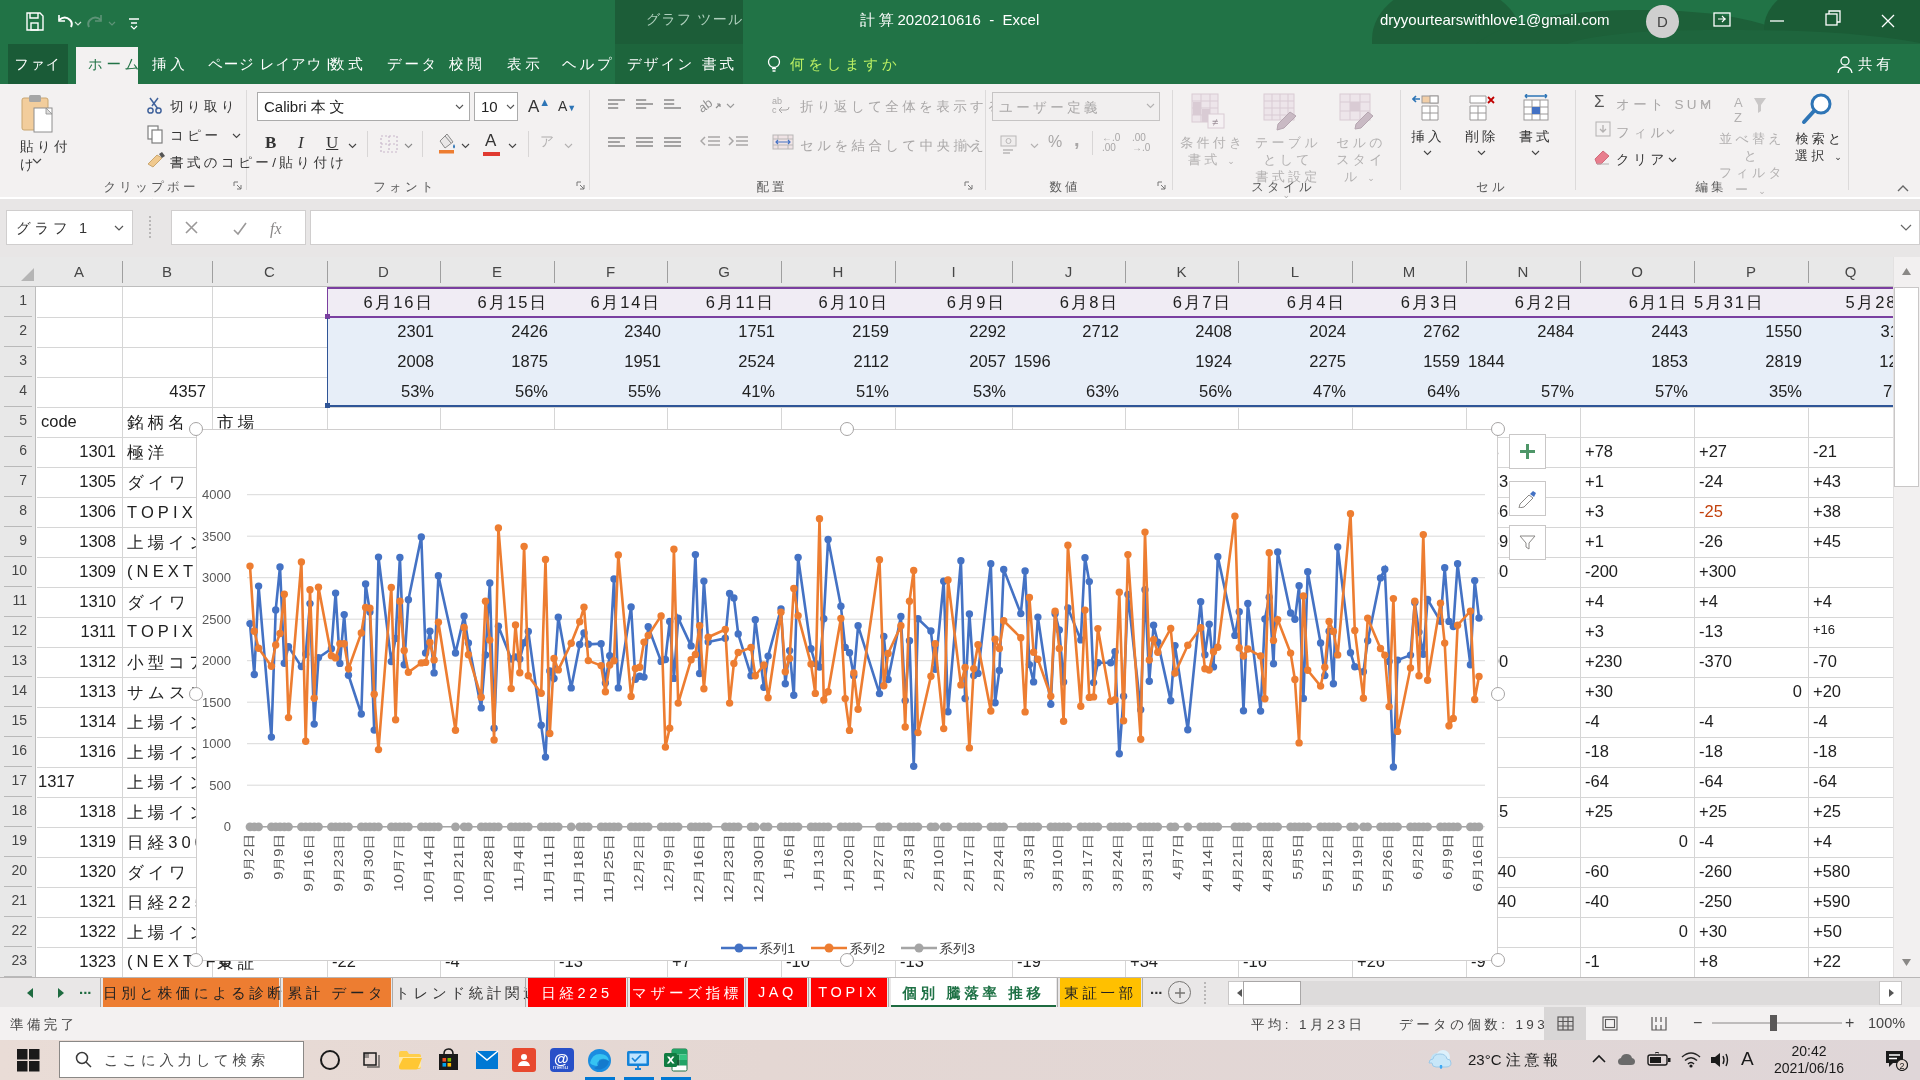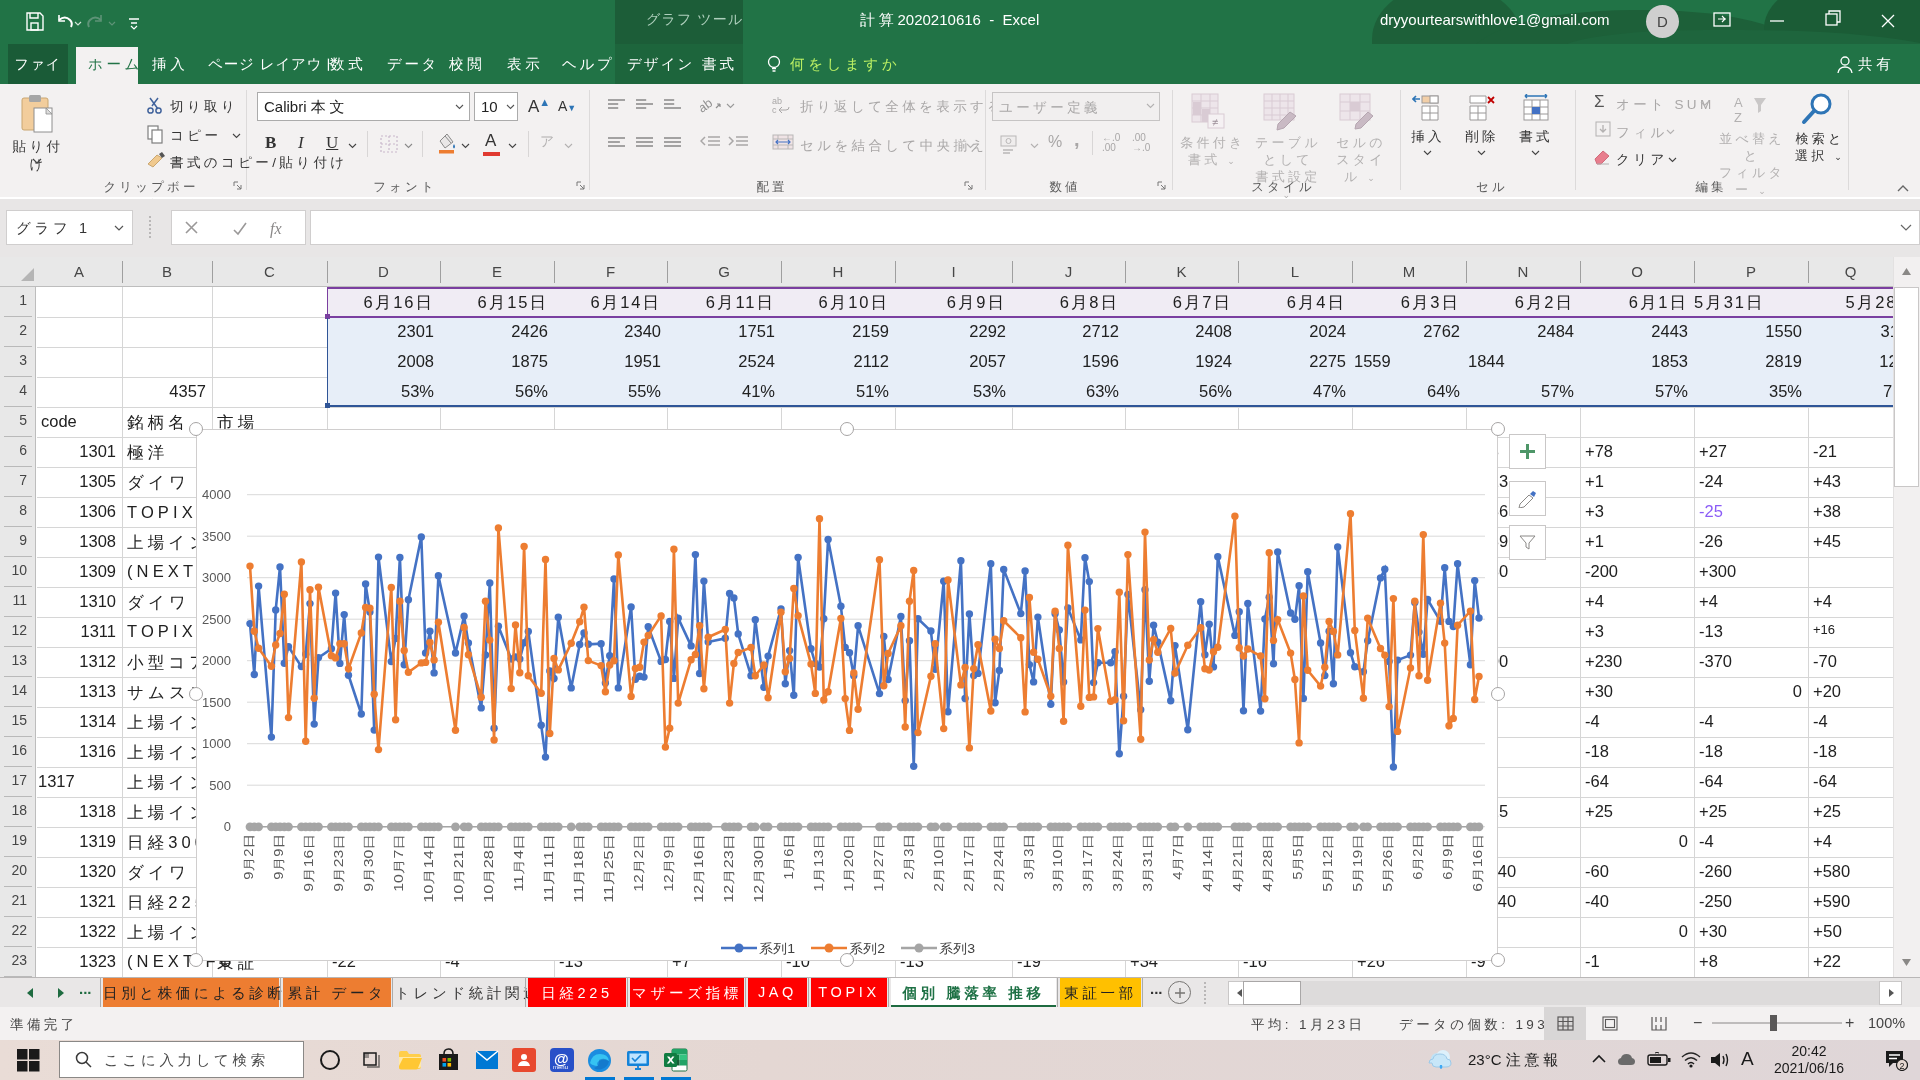--- a/index.html
+++ b/index.html
@@ -121,21 +121,21 @@
     </svg>
     <svg class="abs" style="left:1896px;top:183px" width="14" height="10" viewBox="0 0 14 10">
       <path d="M2 8 l5-5 5 5" stroke="#666" stroke-width="1.4" fill="none"></path>
     </svg>
     <svg class="abs" style="left:18px;top:94px" width="38" height="42" viewBox="0 0 38 42">
 <rect x="4" y="4" width="26" height="32" rx="2" fill="#F2CD9C" stroke="#C9A670"></rect>
 <rect x="11" y="1" width="12" height="7" rx="1.5" fill="#A6A6A6"></rect>
 <rect x="16" y="14" width="18" height="24" fill="#fff" stroke="#8E8E8E"></rect>
 <path d="M28 14 l6 6 h-6 z" fill="#DCDCDC" stroke="#8E8E8E" stroke-width=".8"></path>
 </svg>
-    <div class="abs jp" style="left:8px;top:138px;width:60px;text-align:center;font-size:13.5px;color:#333">貼り付け</div>
+    <div class="abs jp" style="left:20px;top:138px;width:60px;font-size:13.5px;color:#333">貼り付け</div>
     <svg class="abs" style="left:32px;top:158px" width="10" height="7" viewBox="0 0 10 7">
       <path d="M1 1 l4 4 4-4" fill="none" stroke="#444" stroke-width="1.2"></path>
     </svg>
     <svg class="abs" style="left:146px;top:96px" width="18" height="18" viewBox="0 0 18 18">
       <g stroke="#41639C" stroke-width="1.5" fill="none">
         <path d="M4 2 l8 11 M12 2 L6 10"></path>
         <circle cx="4.5" cy="14.5" r="2.6"></circle>
         <circle cx="12.5" cy="14.5" r="2.6"></circle>
       </g>
     </svg>
@@ -579,24 +579,24 @@
       <div class="abs" style="left:1468px;top:65px;width:106px;text-align:right;font-size:16.5px;color:#212121;white-space:nowrap">2484</div>
       <div class="abs" style="left:1582px;top:65px;width:106px;text-align:right;font-size:16.5px;color:#212121;white-space:nowrap">2443</div>
       <div class="abs" style="left:1696px;top:65px;width:106px;text-align:right;font-size:16.5px;color:#212121;white-space:nowrap">1550</div>
       <div class="abs" style="left:1808px;top:65px;width:108px;text-align:right;font-size:16.5px;color:#212121">3115</div>
       <div class="abs" style="left:329px;top:95px;width:105px;text-align:right;font-size:16.5px;color:#212121;white-space:nowrap">2008</div>
       <div class="abs" style="left:442px;top:95px;width:106px;text-align:right;font-size:16.5px;color:#212121;white-space:nowrap">1875</div>
       <div class="abs" style="left:556px;top:95px;width:105px;text-align:right;font-size:16.5px;color:#212121;white-space:nowrap">1951</div>
       <div class="abs" style="left:669px;top:95px;width:106px;text-align:right;font-size:16.5px;color:#212121;white-space:nowrap">2524</div>
       <div class="abs" style="left:783px;top:95px;width:106px;text-align:right;font-size:16.5px;color:#212121;white-space:nowrap">2112</div>
       <div class="abs" style="left:897px;top:95px;width:109px;text-align:right;font-size:16.5px;color:#212121;white-space:nowrap">2057</div>
-      <div class="abs" style="left:1014px;top:95px;width:105px;text-align:right;font-size:16.5px;color:#212121;white-space:nowrap">1596</div>
+      <div class="abs" style="left:1014px;top:95px;width:105px;text-align:left;font-size:16.5px;color:#212121;white-space:nowrap">1596</div>
       <div class="abs" style="left:1127px;top:95px;width:105px;text-align:right;font-size:16.5px;color:#212121;white-space:nowrap">1924</div>
       <div class="abs" style="left:1240px;top:95px;width:106px;text-align:right;font-size:16.5px;color:#212121;white-space:nowrap">2275</div>
-      <div class="abs" style="left:1354px;top:95px;width:106px;text-align:left;font-size:16.5px;color:#212121;white-space:nowrap">1559</div>
+      <div class="abs" style="left:1354px;top:95px;width:106px;text-align:right;font-size:16.5px;color:#212121;white-space:nowrap">1559</div>
       <div class="abs" style="left:1468px;top:95px;width:106px;text-align:left;font-size:16.5px;color:#212121;white-space:nowrap">1844</div>
       <div class="abs" style="left:1582px;top:95px;width:106px;text-align:right;font-size:16.5px;color:#212121;white-space:nowrap">1853</div>
       <div class="abs" style="left:1696px;top:95px;width:106px;text-align:right;font-size:16.5px;color:#212121;white-space:nowrap">2819</div>
       <div class="abs" style="left:1808px;top:95px;width:108px;text-align:right;font-size:16.5px;color:#212121">1283</div>
       <div class="abs" style="left:329px;top:125px;width:105px;text-align:right;font-size:16.5px;color:#212121;white-space:nowrap">53%</div>
       <div class="abs" style="left:442px;top:125px;width:106px;text-align:right;font-size:16.5px;color:#212121;white-space:nowrap">56%</div>
       <div class="abs" style="left:556px;top:125px;width:105px;text-align:right;font-size:16.5px;color:#212121;white-space:nowrap">55%</div>
       <div class="abs" style="left:669px;top:125px;width:106px;text-align:right;font-size:16.5px;color:#212121;white-space:nowrap">41%</div>
       <div class="abs" style="left:783px;top:125px;width:106px;text-align:right;font-size:16.5px;color:#212121;white-space:nowrap">51%</div>
       <div class="abs" style="left:897px;top:125px;width:109px;text-align:right;font-size:16.5px;color:#212121;white-space:nowrap">53%</div>
@@ -669,21 +669,21 @@
       <div class="abs" style="left:1471px;top:545px;font-size:16.5px;color:#212121;white-space:nowrap">+125</div>
       <div class="abs" style="left:1471px;top:605px;font-size:16.5px;color:#212121;white-space:nowrap">+1140</div>
       <div class="abs" style="left:1471px;top:635px;font-size:16.5px;color:#212121;white-space:nowrap">+1140</div>
       <div class="abs" style="left:1585px;top:185px;font-size:16.5px;color:#212121;white-space:nowrap">+78</div>
       <div class="abs" style="left:1699px;top:185px;font-size:16.5px;color:#212121;white-space:nowrap">+27</div>
       <div class="abs" style="left:1813px;top:185px;font-size:16.5px;color:#212121;white-space:nowrap">-21</div>
       <div class="abs" style="left:1585px;top:215px;font-size:16.5px;color:#212121;white-space:nowrap">+1</div>
       <div class="abs" style="left:1699px;top:215px;font-size:16.5px;color:#212121;white-space:nowrap">-24</div>
       <div class="abs" style="left:1813px;top:215px;font-size:16.5px;color:#212121;white-space:nowrap">+43</div>
       <div class="abs" style="left:1585px;top:245px;font-size:16.5px;color:#212121;white-space:nowrap">+3</div>
-      <div class="abs" style="left:1699px;top:245px;font-size:16.5px;color:#8b5cf6;white-space:nowrap">-25</div>
+      <div class="abs" style="left:1699px;top:245px;font-size:16.5px;color:#c2410c;white-space:nowrap">-25</div>
       <div class="abs" style="left:1813px;top:245px;font-size:16.5px;color:#212121;white-space:nowrap">+38</div>
       <div class="abs" style="left:1585px;top:275px;font-size:16.5px;color:#212121;white-space:nowrap">+1</div>
       <div class="abs" style="left:1699px;top:275px;font-size:16.5px;color:#212121;white-space:nowrap">-26</div>
       <div class="abs" style="left:1813px;top:275px;font-size:16.5px;color:#212121;white-space:nowrap">+45</div>
       <div class="abs" style="left:1585px;top:305px;font-size:16.5px;color:#212121;white-space:nowrap">-200</div>
       <div class="abs" style="left:1699px;top:305px;font-size:16.5px;color:#212121;white-space:nowrap">+300</div>
       <div class="abs" style="left:1585px;top:335px;font-size:16.5px;color:#212121;white-space:nowrap">+4</div>
       <div class="abs" style="left:1699px;top:335px;font-size:16.5px;color:#212121;white-space:nowrap">+4</div>
       <div class="abs" style="left:1813px;top:335px;font-size:16.5px;color:#212121;white-space:nowrap">+4</div>
       <div class="abs" style="left:1585px;top:365px;font-size:16.5px;color:#212121;white-space:nowrap">+3</div>

